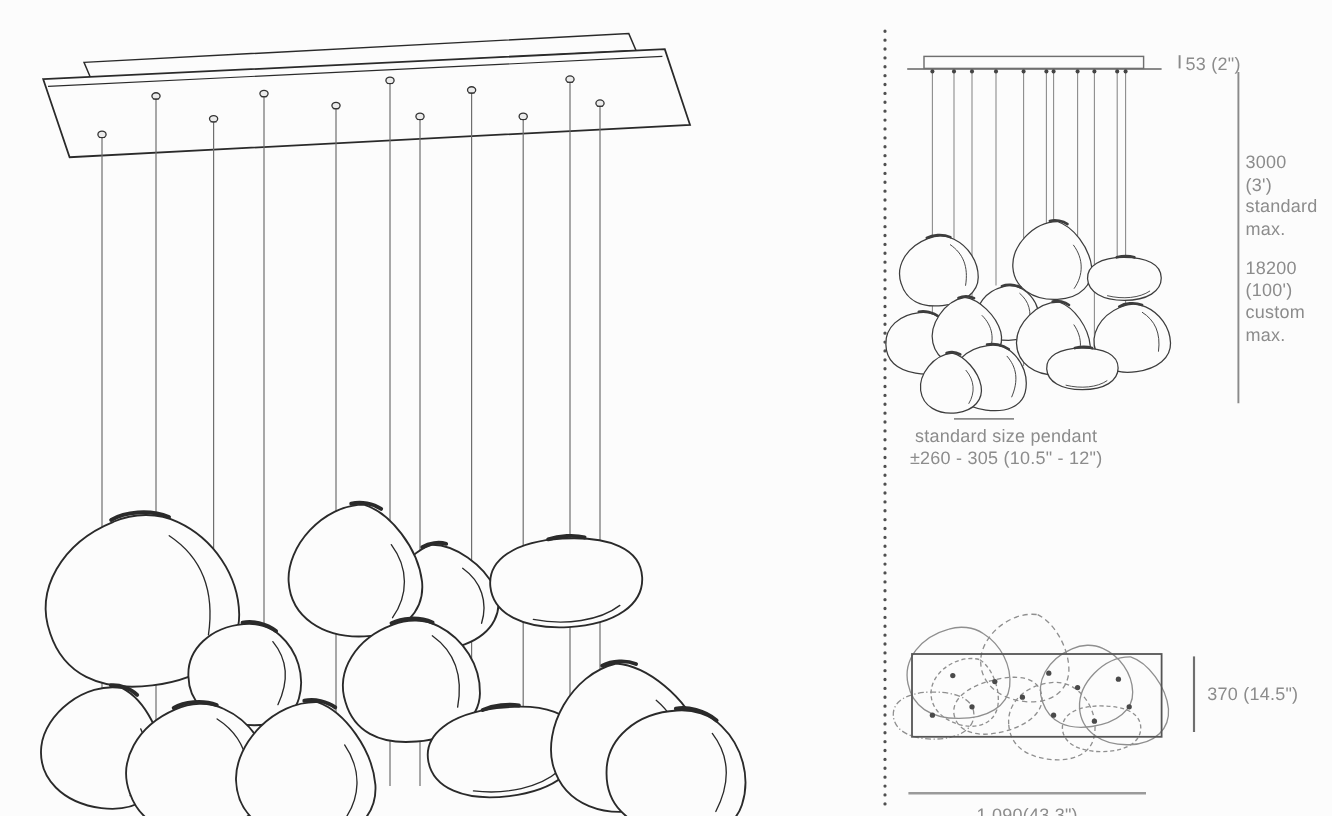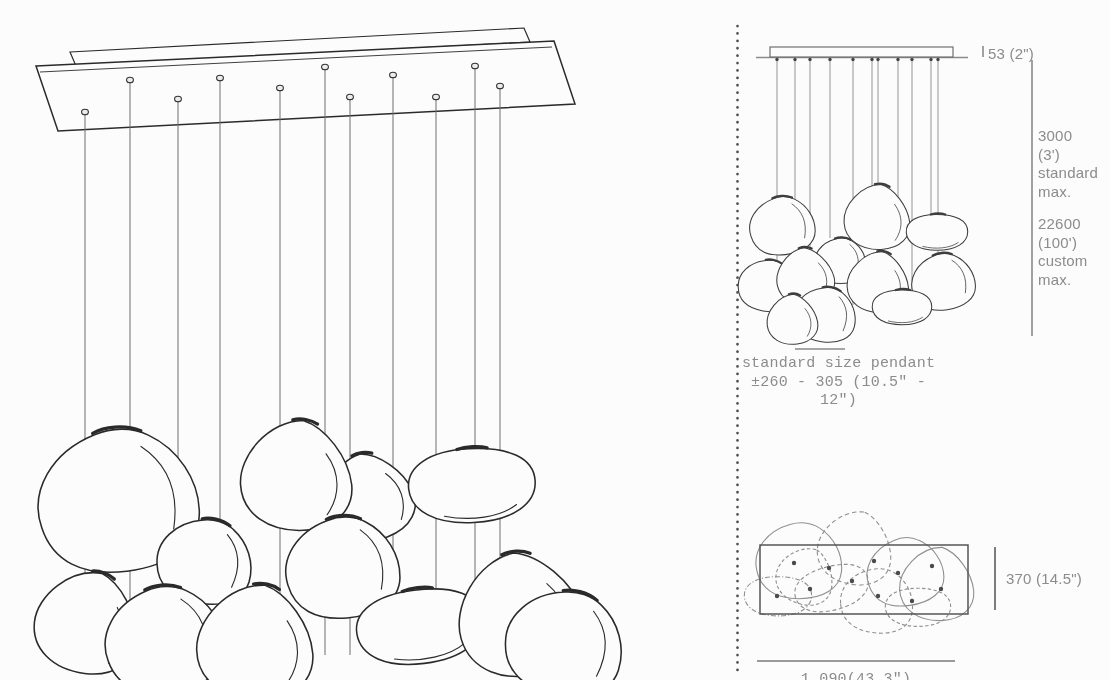--- a/index.html
+++ b/index.html
@@ -2,21 +2,21 @@
 <html><head>
 <meta charset="utf-8">
 <style>
   html,body{margin:0;padding:0;background:#ffffff;}
   #stage{position:relative;width:1110px;height:680px;overflow:hidden;background:#fcfcfc;
          font-family:"Liberation Sans",sans-serif;}
   svg{position:absolute;left:0;top:0;}
   .label{position:absolute;font-size:15px;line-height:18.5px;color:#8c8c8c;
          font-family:"Liberation Sans",sans-serif;letter-spacing:.2px;}
   .pre{white-space:pre-line;}
-  .center{text-align:center;font-family:Liberation Mono, monospace;}
+  .center{text-align:center;}
 </style>
 </head>
 <body>
 
 <div id="stage">
 
   <svg width="1110" height="680" viewBox="0 0 1110 680">
 
     <line x1="737.5" y1="26" x2="737.5" y2="677" stroke="#4f4f4f" stroke-width="2.7" stroke-dasharray="0.1 7.3" stroke-linecap="round"></line>
 
@@ -201,21 +201,21 @@
     </g>
   </svg>
 
   <div class="label" style="left:988px;top:45px">53 (2")</div>
 
   <div class="label pre" style="left:1038px;top:127px">3000
 (3')
 standard
 max.</div>
 
-  <div class="label pre" style="left:1038px;top:215px">22600
+  <div class="label pre" style="left:1038px;top:215px">18200
 (100')
 custom
 max.</div>
 
   <div class="label pre center" style="left:736px;top:355px;width:205px">standard size pendant
 ±260 - 305 (10.5" - 12")</div>
 
   <div class="label" style="left:1006px;top:570px">370 (14.5")</div>
 
   <div class="label center" style="left:756px;top:671px;width:200px">1,090(43.3")</div>

